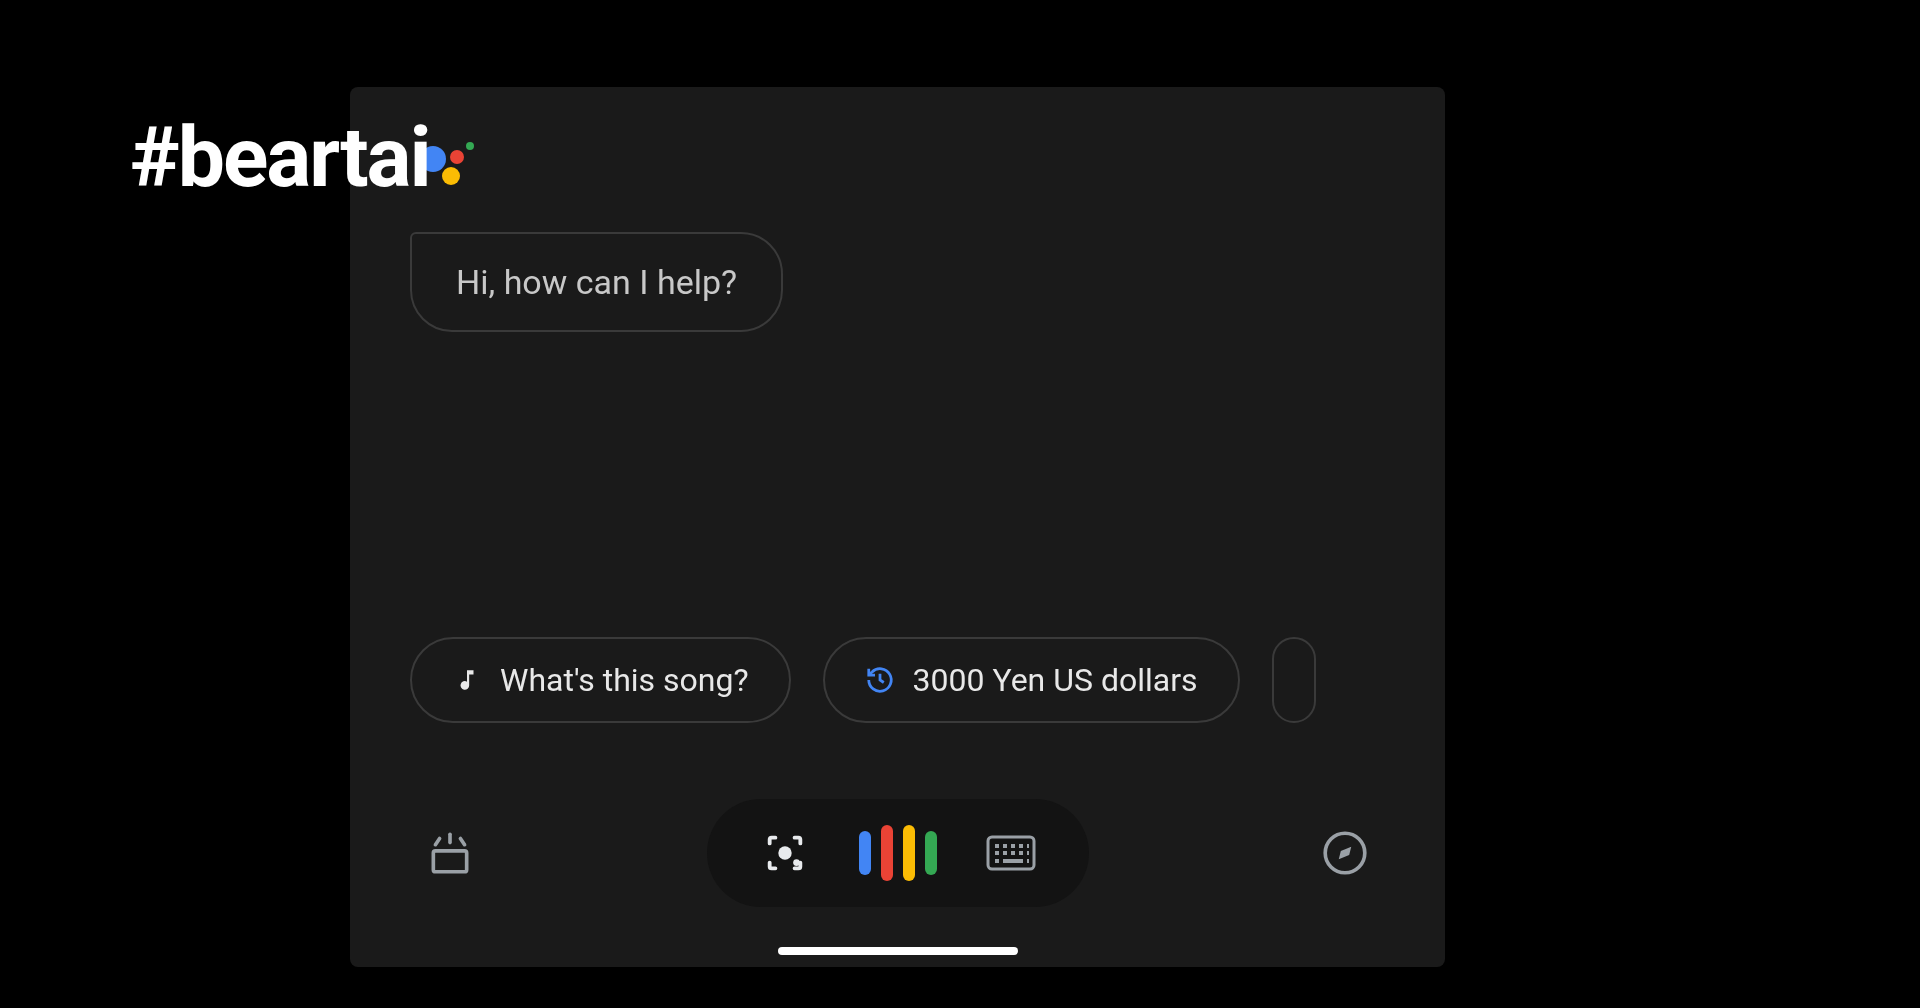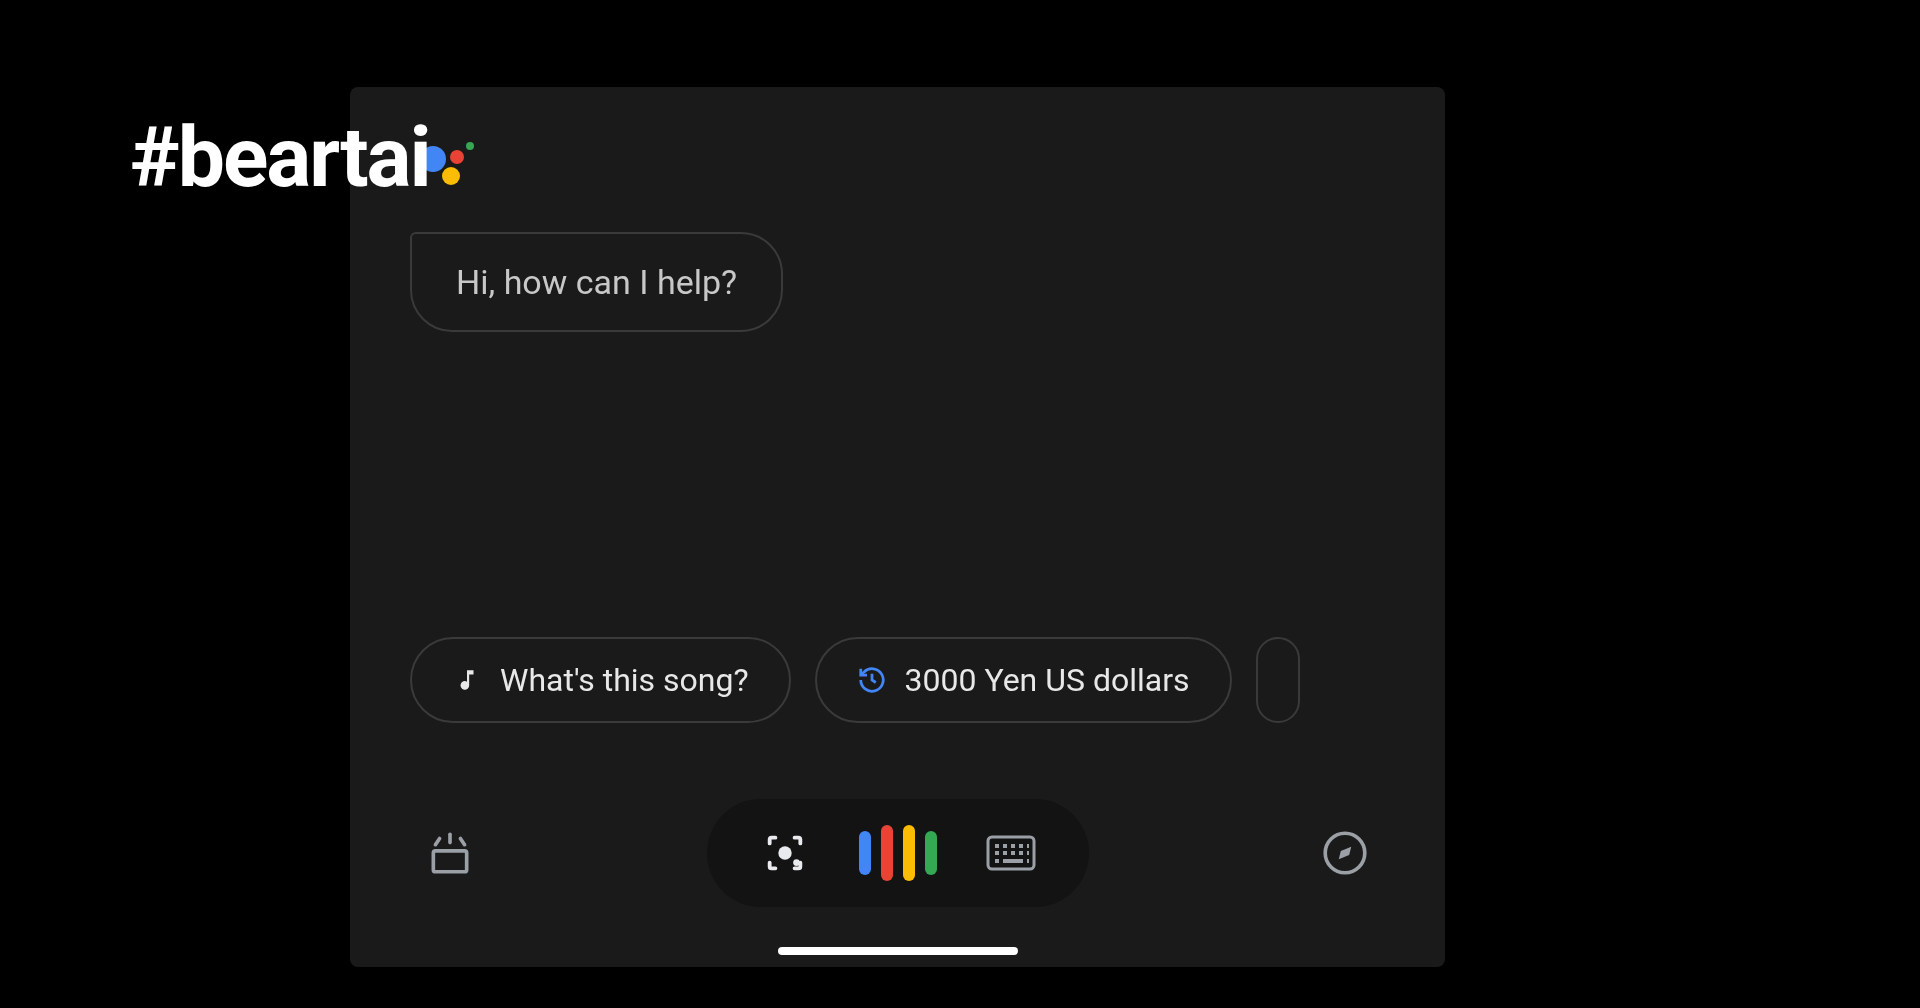--- a/index.html
+++ b/index.html
@@ -53,21 +53,21 @@
       padding: 28px 44px;
       color: #c8c8c8;
       font-size: 34px;
       background: transparent;
     }
     .suggestions {
       position: absolute;
       top: 550px;
       left: 60px;
       display: flex;
-      gap: 24px;
+      gap: 32px;
       width: 1100px;
     }
     .chip {
       display: flex;
       align-items: center;
       gap: 18px;
       border: 2px solid #3a3a3a;
       border-radius: 50px;
       padding: 22px 40px;
       color: #e8e8e8;

